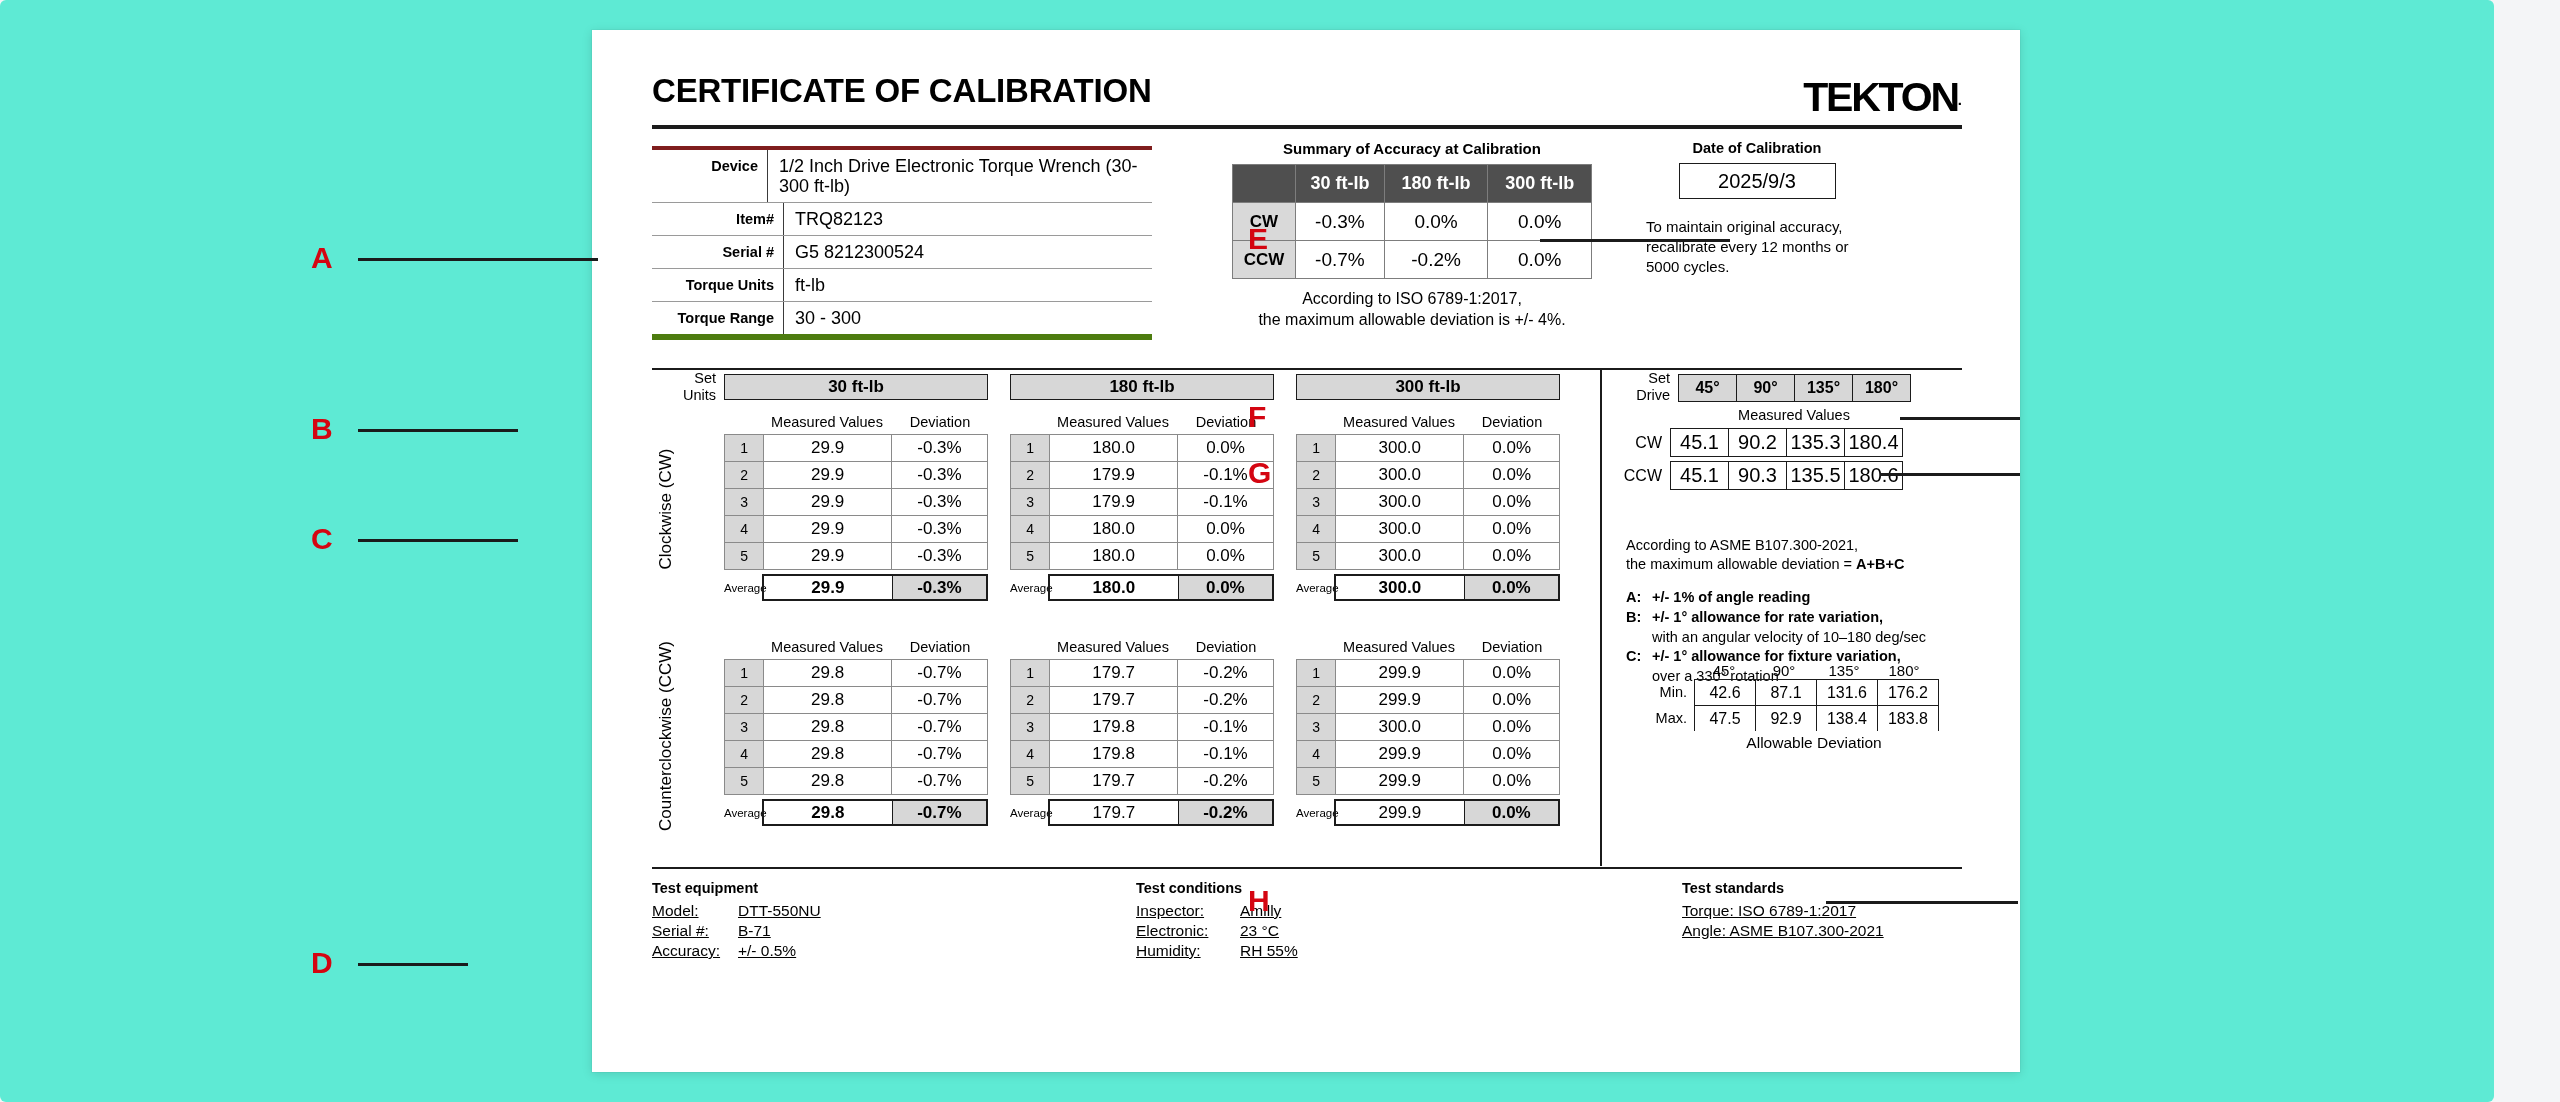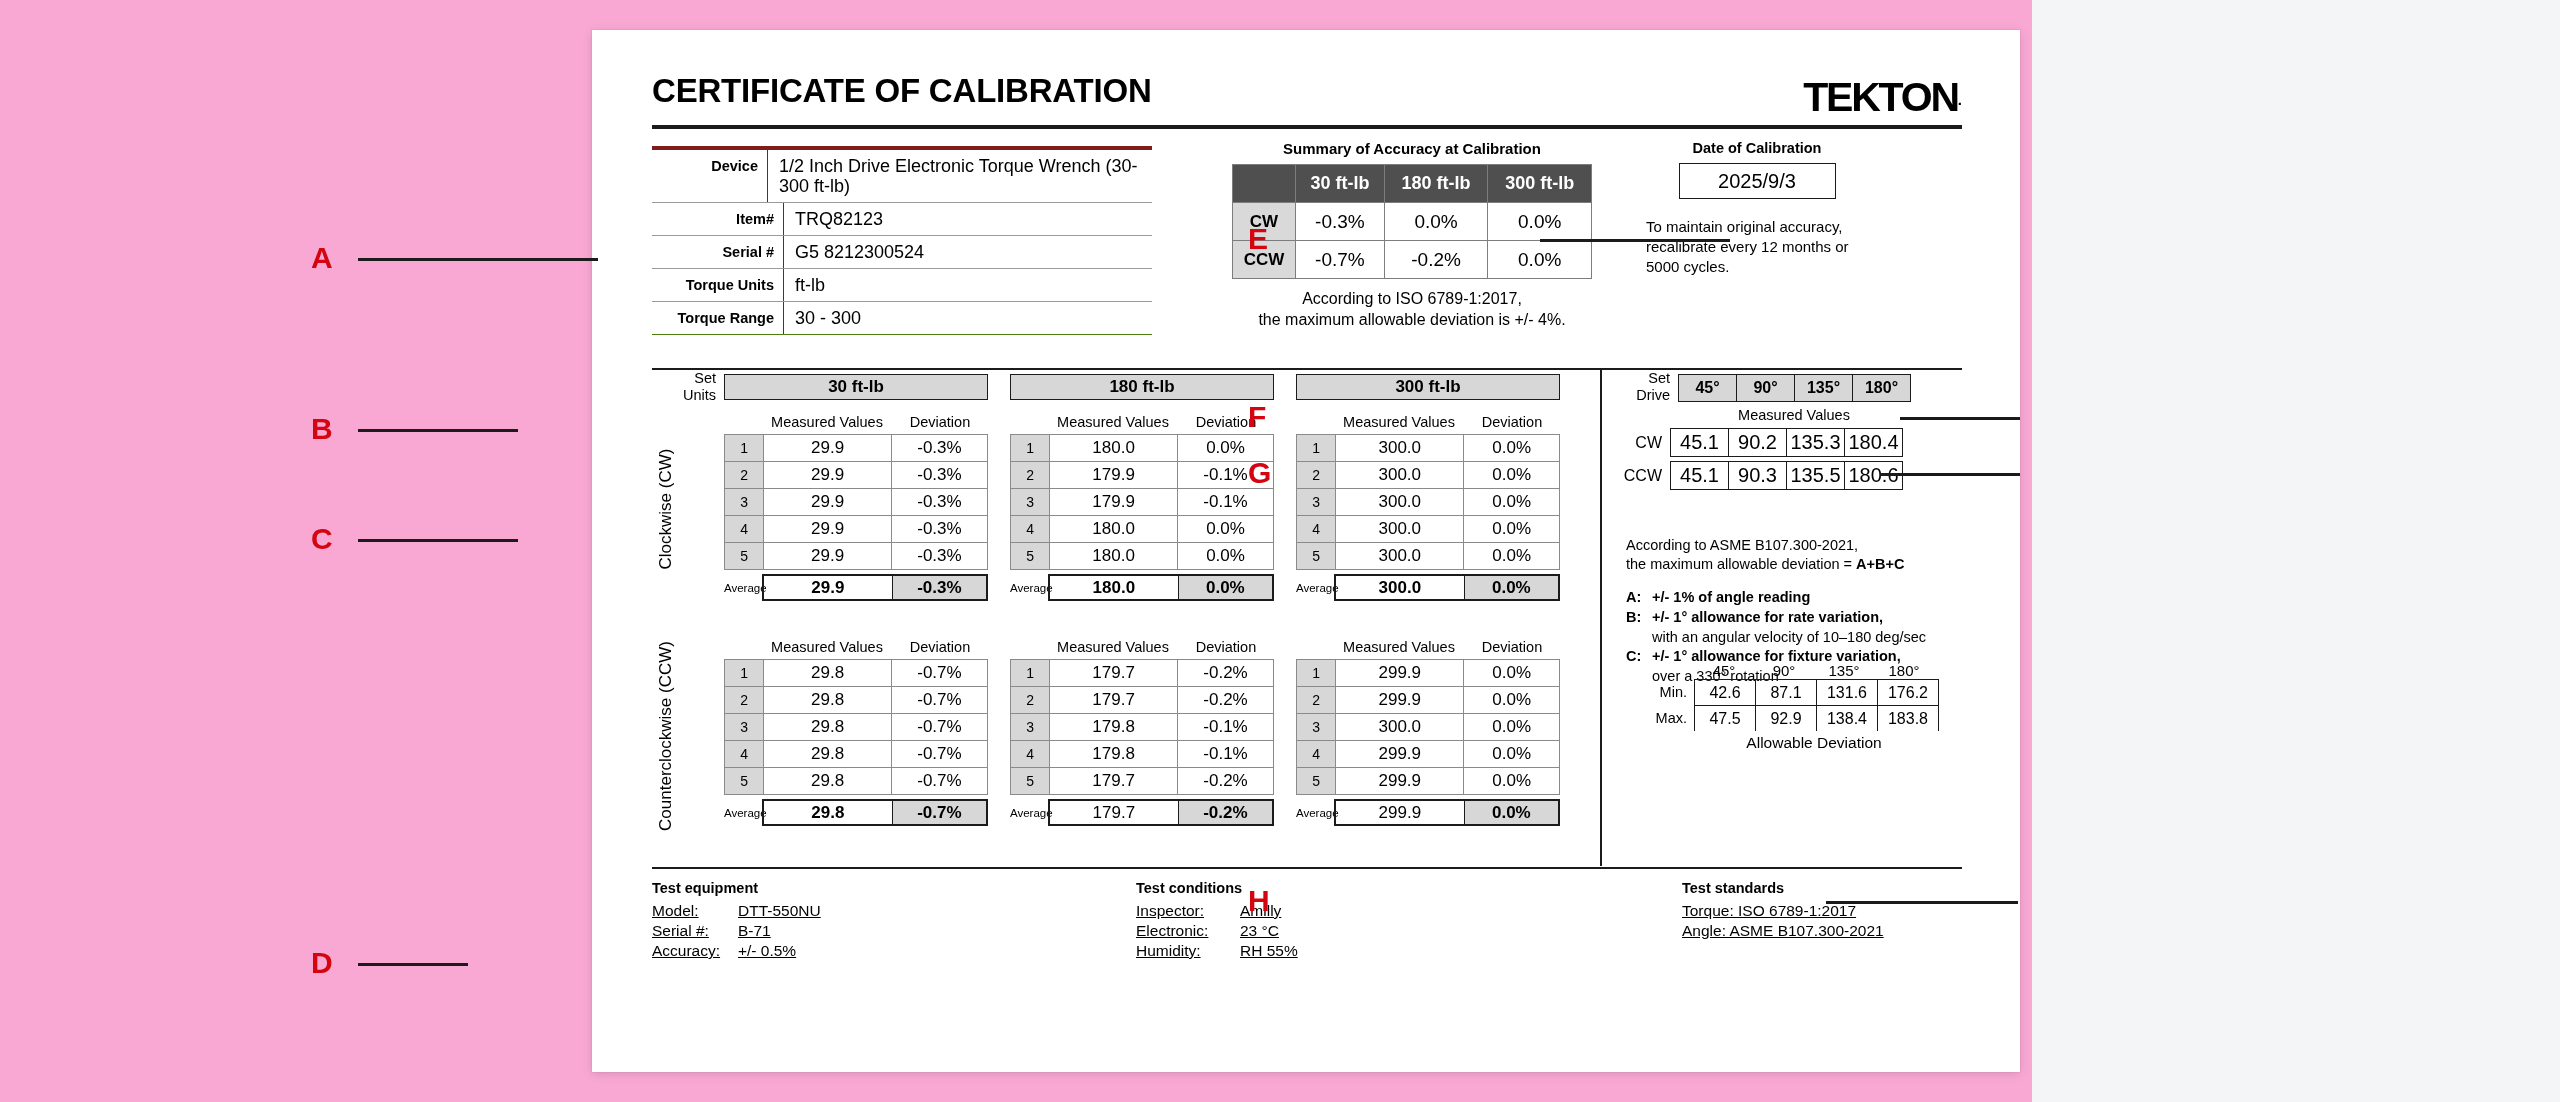--- a/index.html
+++ b/index.html
@@ -2,21 +2,21 @@
 <html><head>
 <meta charset="utf-8">
 <style>
   html, body {
     margin: 0; padding: 0;
     background: #f4f5f7;
     width: 2560px; height: 1102px;
     overflow: hidden;
     font-family: "Liberation Sans", sans-serif;
   }
-  #stage { position: relative; width: 2032px; height: 1102px; background: #f9a8d4; }
+  #stage { position: relative; width: 2494px; height: 1102px; background: #5eead4; border-radius: 6px; }
 
   
   .page {
     position: absolute;
     left: 592px; top: 30px;
     width: 1428px; height: 1042px;
     background: #ffffff;
     box-shadow: 0 2px 10px rgba(0,0,0,0.13), 0 0 0 1px rgba(0,0,0,0.03);
   }
   .sheet {
@@ -39,21 +39,21 @@
   }
   .logo .reg { font-size: 15px; letter-spacing: 0; vertical-align: 6px; }
   .hrule-top {
     position: absolute; left: 0; top: 53px; width: 1310px; height: 4px; background: #1b1b1b;
   }
 
   
   .devtable { position: absolute; left: 0; top: 74px; width: 500px; }
   .devrow { display: flex; align-items: stretch; border-bottom: 1px solid #9a9a9a; }
   .devrow:first-child { border-top: 4px solid #7f1d1d; }
-  .devrow:last-child { border-bottom: 1px solid #4d7c0f; }
+  .devrow:last-child { border-bottom: 6px solid #4d7c0f; }
   .devlabel {
     width: 132px; text-align: right; padding: 6px 9px 6px 0;
     font-size: 14.5px; font-weight: bold; border-right: 1px solid #3a3a3a;
     box-sizing: border-box; line-height: 20px;
   }
   .devvalue { padding: 6px 0 6px 11px; font-size: 18px; line-height: 20px; }
 
   
   .sumwrap { position: absolute; left: 560px; top: 68px; width: 400px; }
   .sumtitle { text-align: center; font-size: 15px; font-weight: bold; margin-bottom: 7px; }

